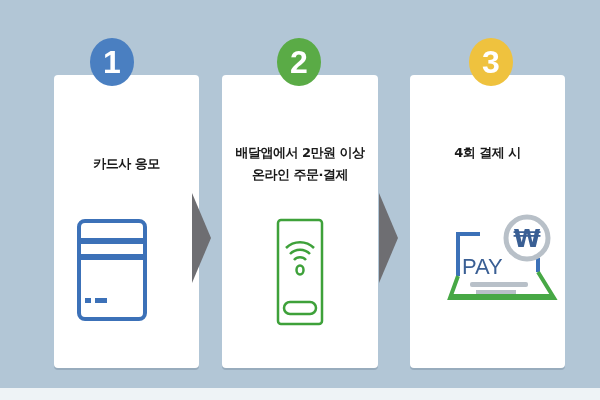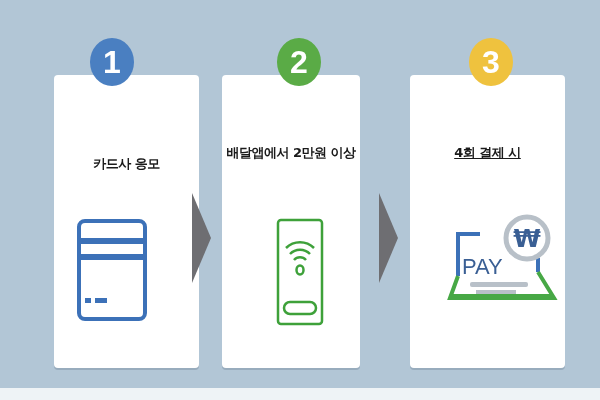--- a/index.html
+++ b/index.html
@@ -12,21 +12,21 @@
     .bottom-strip {
       position: absolute; left: 0; top: 388px; width: 600px; height: 12px;
       background: #eef3f6;
     }
     .card {
       position: absolute; top: 75px; height: 293px;
       background: #ffffff; border-radius: 4px;
       box-shadow: 0 2px 0 rgba(120,140,160,0.45);
     }
     .card-1 { left: 34px; width: 145px; margin-left: 20px; }
-    .card-2 { left: 222px; width: 138px; }
+    .card-2 { left: 222px; width: 156px; }
     .card-3 { left: 410px; width: 155px; }
 
     .badge {
       position: absolute; top: 38px; width: 44px; height: 48px;
       border-radius: 50%;
       color: #ffffff; font-weight: bold; font-size: 32px;
       display: flex; align-items: center; justify-content: center;
       font-family: "Liberation Sans", sans-serif;
     }
     .badge-1 { left: 90px; background: #4a7fc1; }
@@ -34,21 +34,21 @@
     .badge-3 { left: 469px; background: #efc23e; }
 
     .card-text {
       position: absolute; left: 0; width: 100%;
       text-align: center; color: #1a1a1a;
       font-size: 13px; font-weight: bold; line-height: 22px;
       letter-spacing: -0.5px;
     }
     .card-1 .card-text { top: 78px; }
     .card-2 .card-text { top: 67px; }
-    .card-3 .card-text { top: 67px; text-decoration: underline; }
+    .card-3 .card-text { top: 67px; }
 
     .arrow { position: absolute; top: 193px; }
     .arrow-1 { left: 192px; }
     .arrow-2 { left: 379px; }
 
     .icon { position: absolute; }
     .icon-card { left: 76px; top: 218px; }
     .icon-phone { left: 276px; top: 218px; }
     .icon-pay { left: 444px; top: 210px; }
   </style>
@@ -60,20 +60,21 @@
 <div class="card card-1">
   <div class="card-text">
     <div>카드사 응모</div>
   </div>
 </div>
 <div class="badge badge-1">1</div>
 
 <div class="card card-2">
   <div class="card-text">
     <div>배달앱에서 2만원 이상</div>
+    <div>온라인 주문·결제</div>
   </div>
 </div>
 <div class="badge badge-2">2</div>
 
 <div class="card card-3">
   <div class="card-text">
     <div>4회 결제 시</div>
   </div>
 </div>
 <div class="badge badge-3">3</div>

